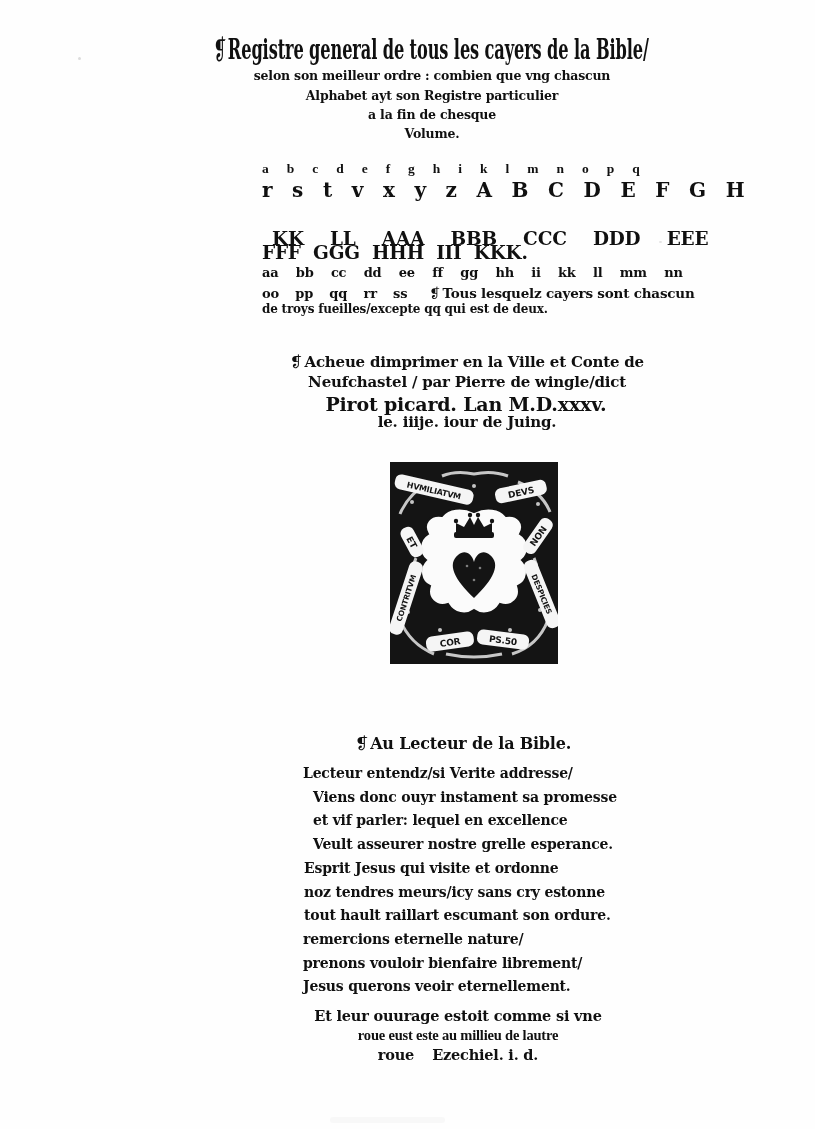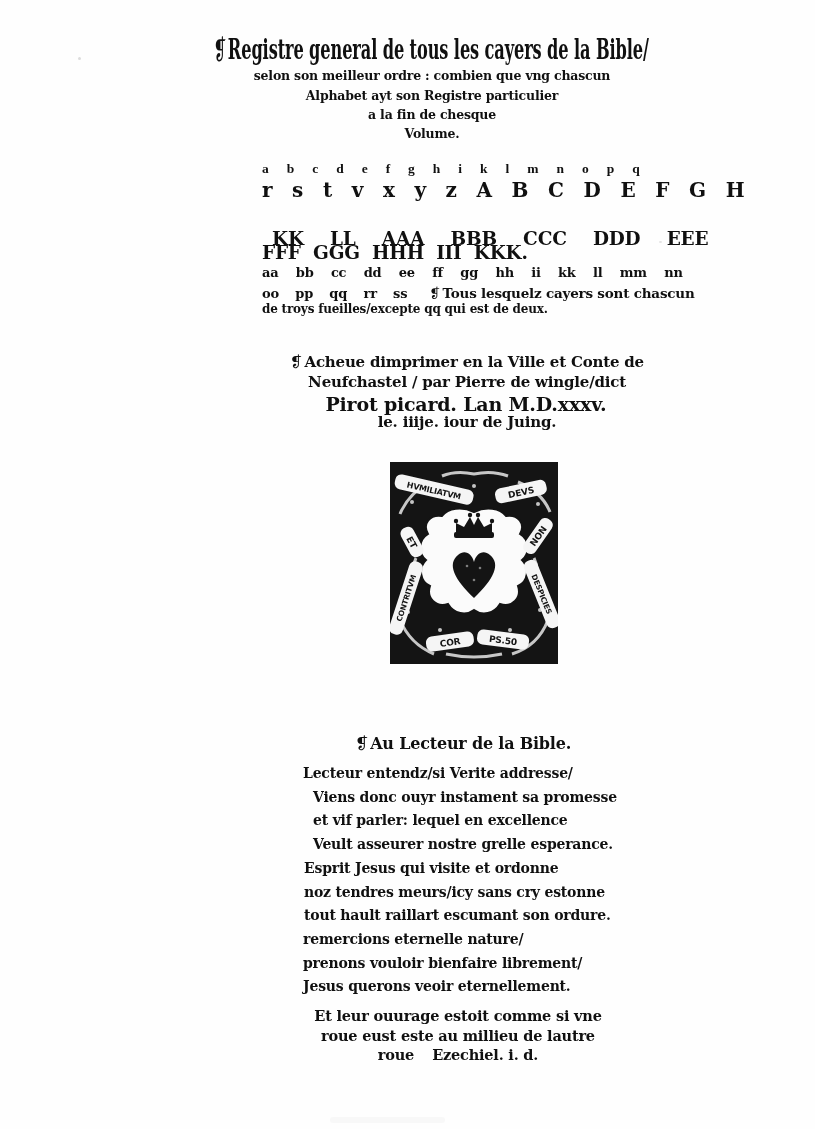--- a/index.html
+++ b/index.html
@@ -37,21 +37,21 @@
   .device{left:390px;top:462px;width:168px;height:202px;}
   
   .lh{left:463px;top:718px;font-size:16px;margin-top:16px;}
   .poem{position:absolute;left:299px;top:760px;font-size:14px;line-height:19.7px;white-space:nowrap;}
   .poem div{margin:4px;}
   .poem div:nth-of-type(2),.poem div:nth-of-type(3),.poem div:nth-of-type(4){margin-left:14px;}
   .poem div:nth-of-type(5),.poem div:nth-of-type(6),.poem div:nth-of-type(7){margin-left:5px;}
   .poem div:nth-of-type(8),.poem div:nth-of-type(9),.poem div:nth-of-type(10){margin-left:4px;}
   
   .f1{left:458px;top:1007px;font-size:14.5px;}
-  .f2{left:458px;top:1027px;font-size:14.5px;}
+  .f2{left:458px;top:1027px;font-size:14.5px;font-family:Liberation Serif, serif;}
   .f3{left:458px;top:1046px;font-size:14.5px;}
   .f3 .gap{display:inline-block;width:18px;}
   
   .smudge{position:absolute;left:330px;top:1117px;width:115px;height:6px;background:#999;opacity:.06;border-radius:3px;}
   .speck1{position:absolute;left:78px;top:57px;width:3px;height:3px;background:#777;opacity:.25;border-radius:50%;}
   .speck2{position:absolute;left:659px;top:241px;width:3px;height:2px;background:#777;opacity:.2;border-radius:50%;}
 </style>
 </head>
 <body>
 

